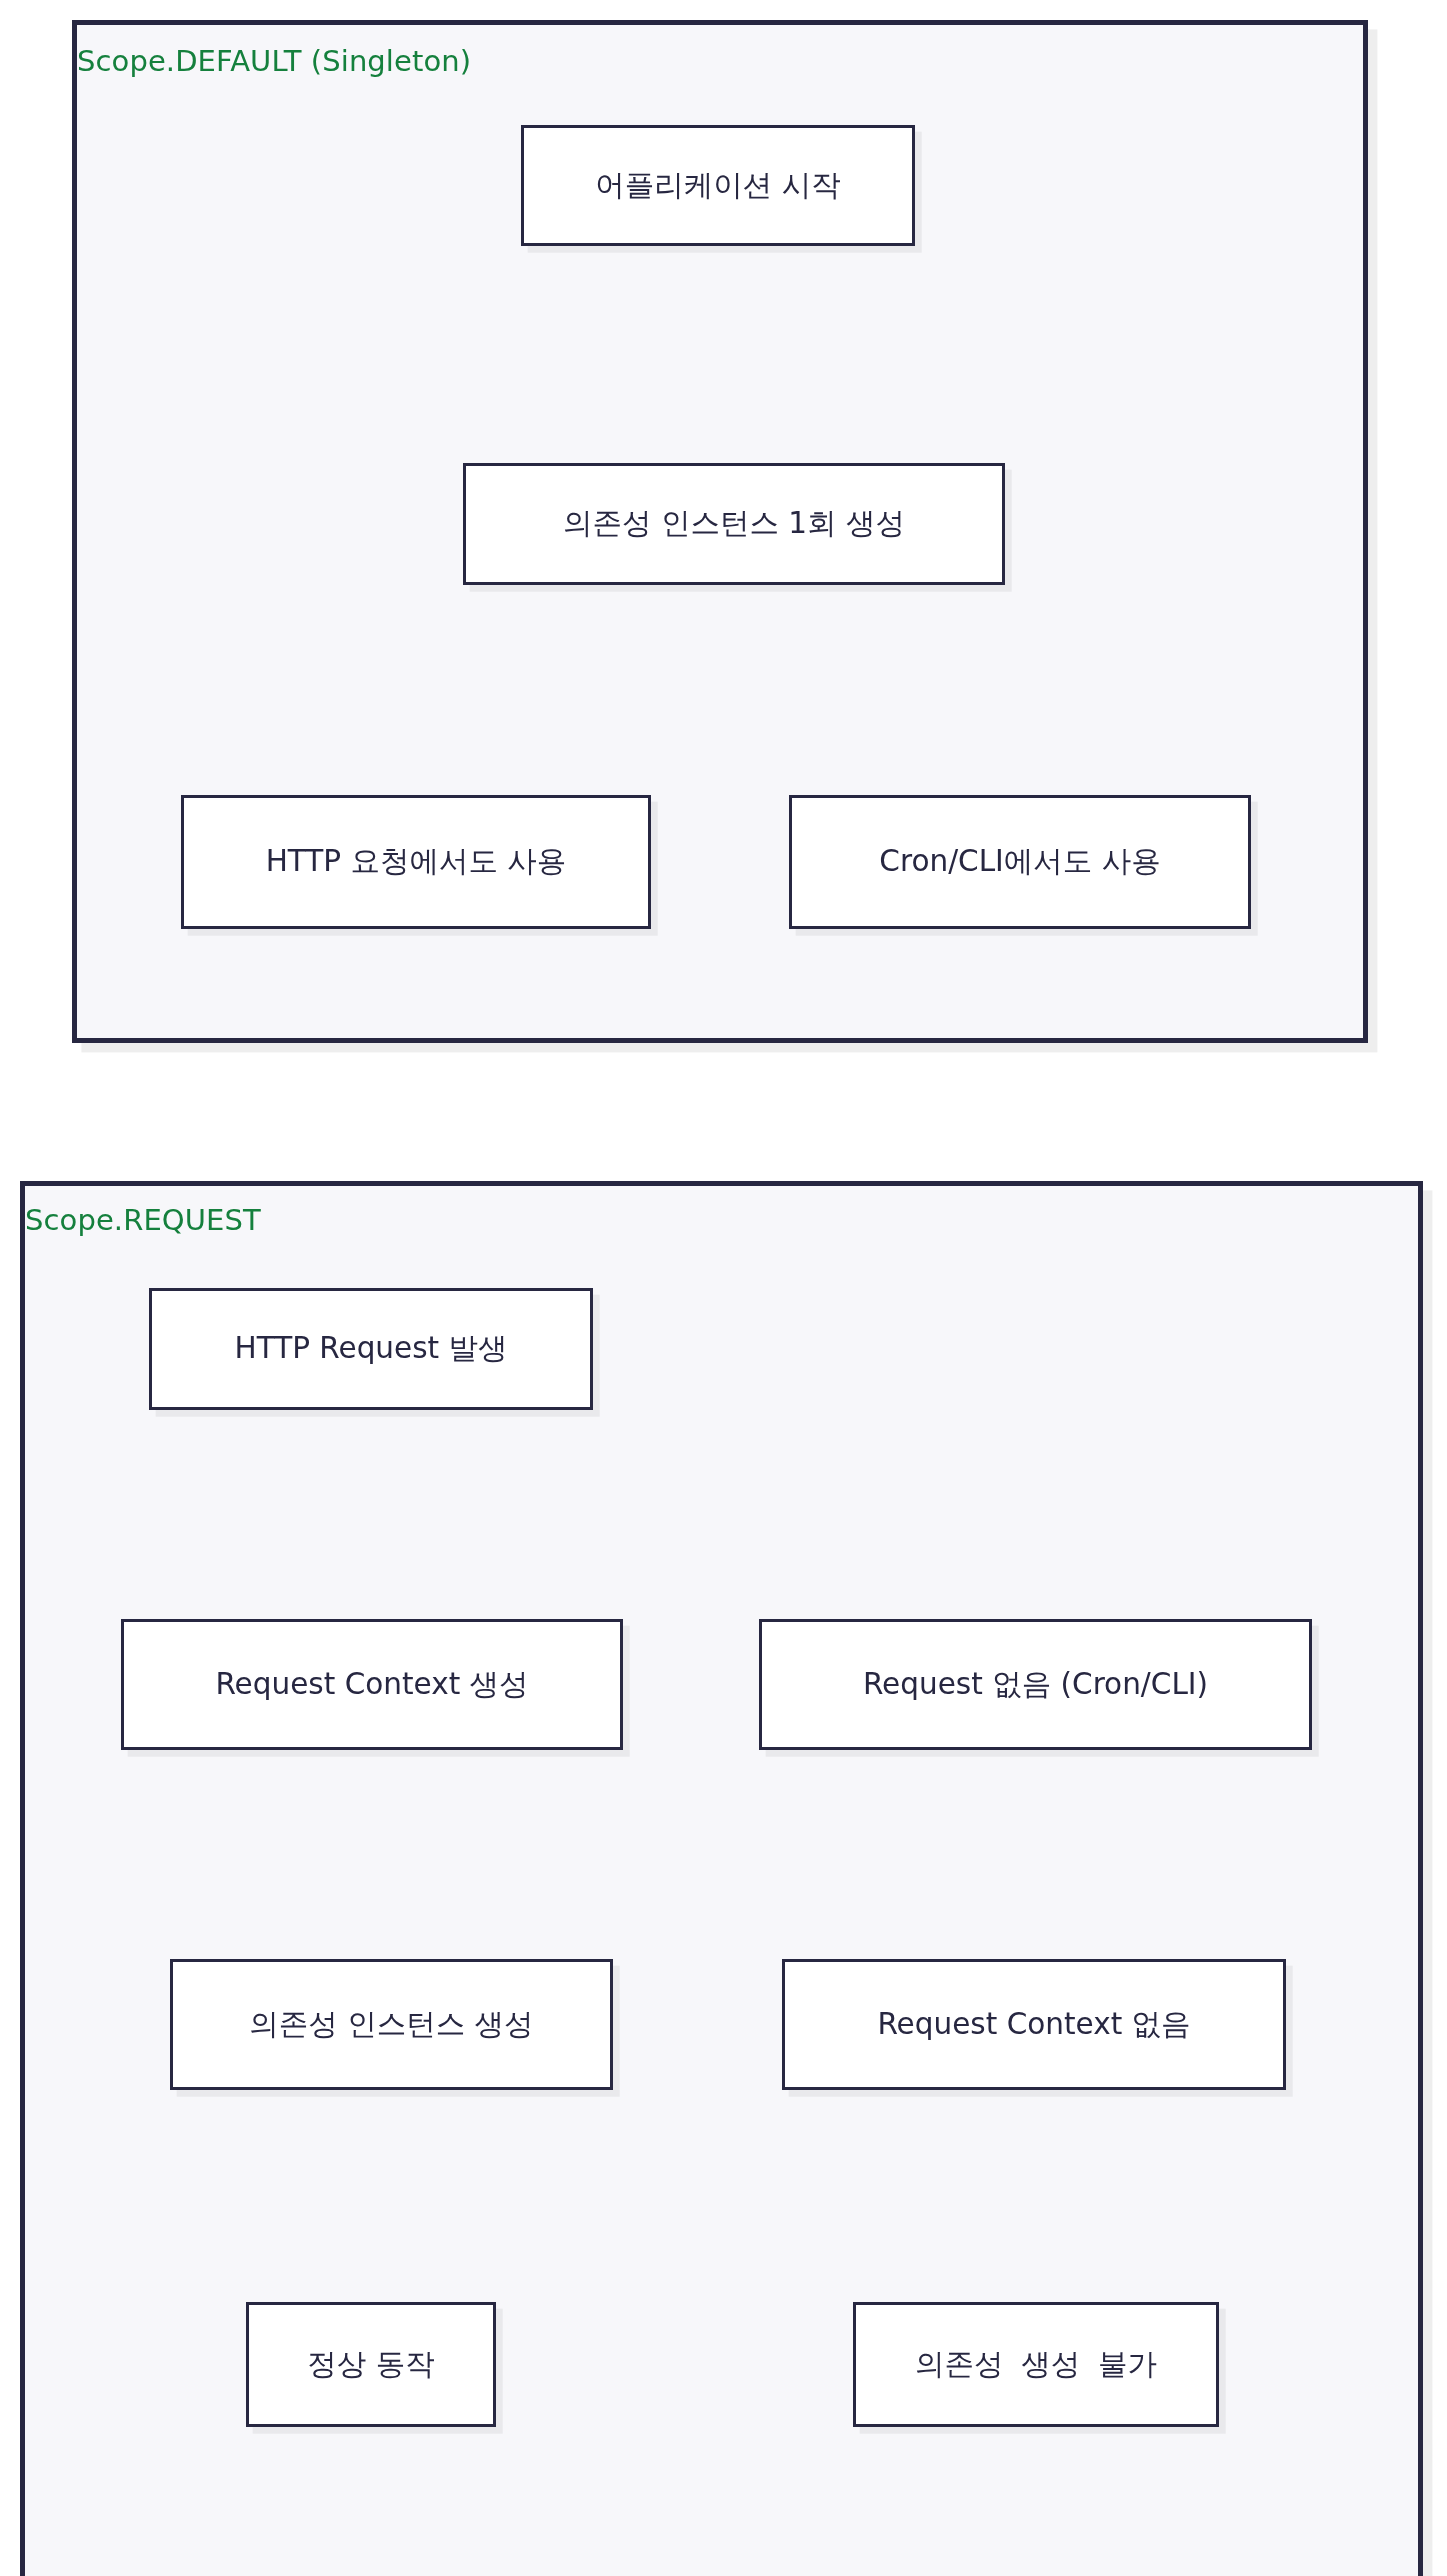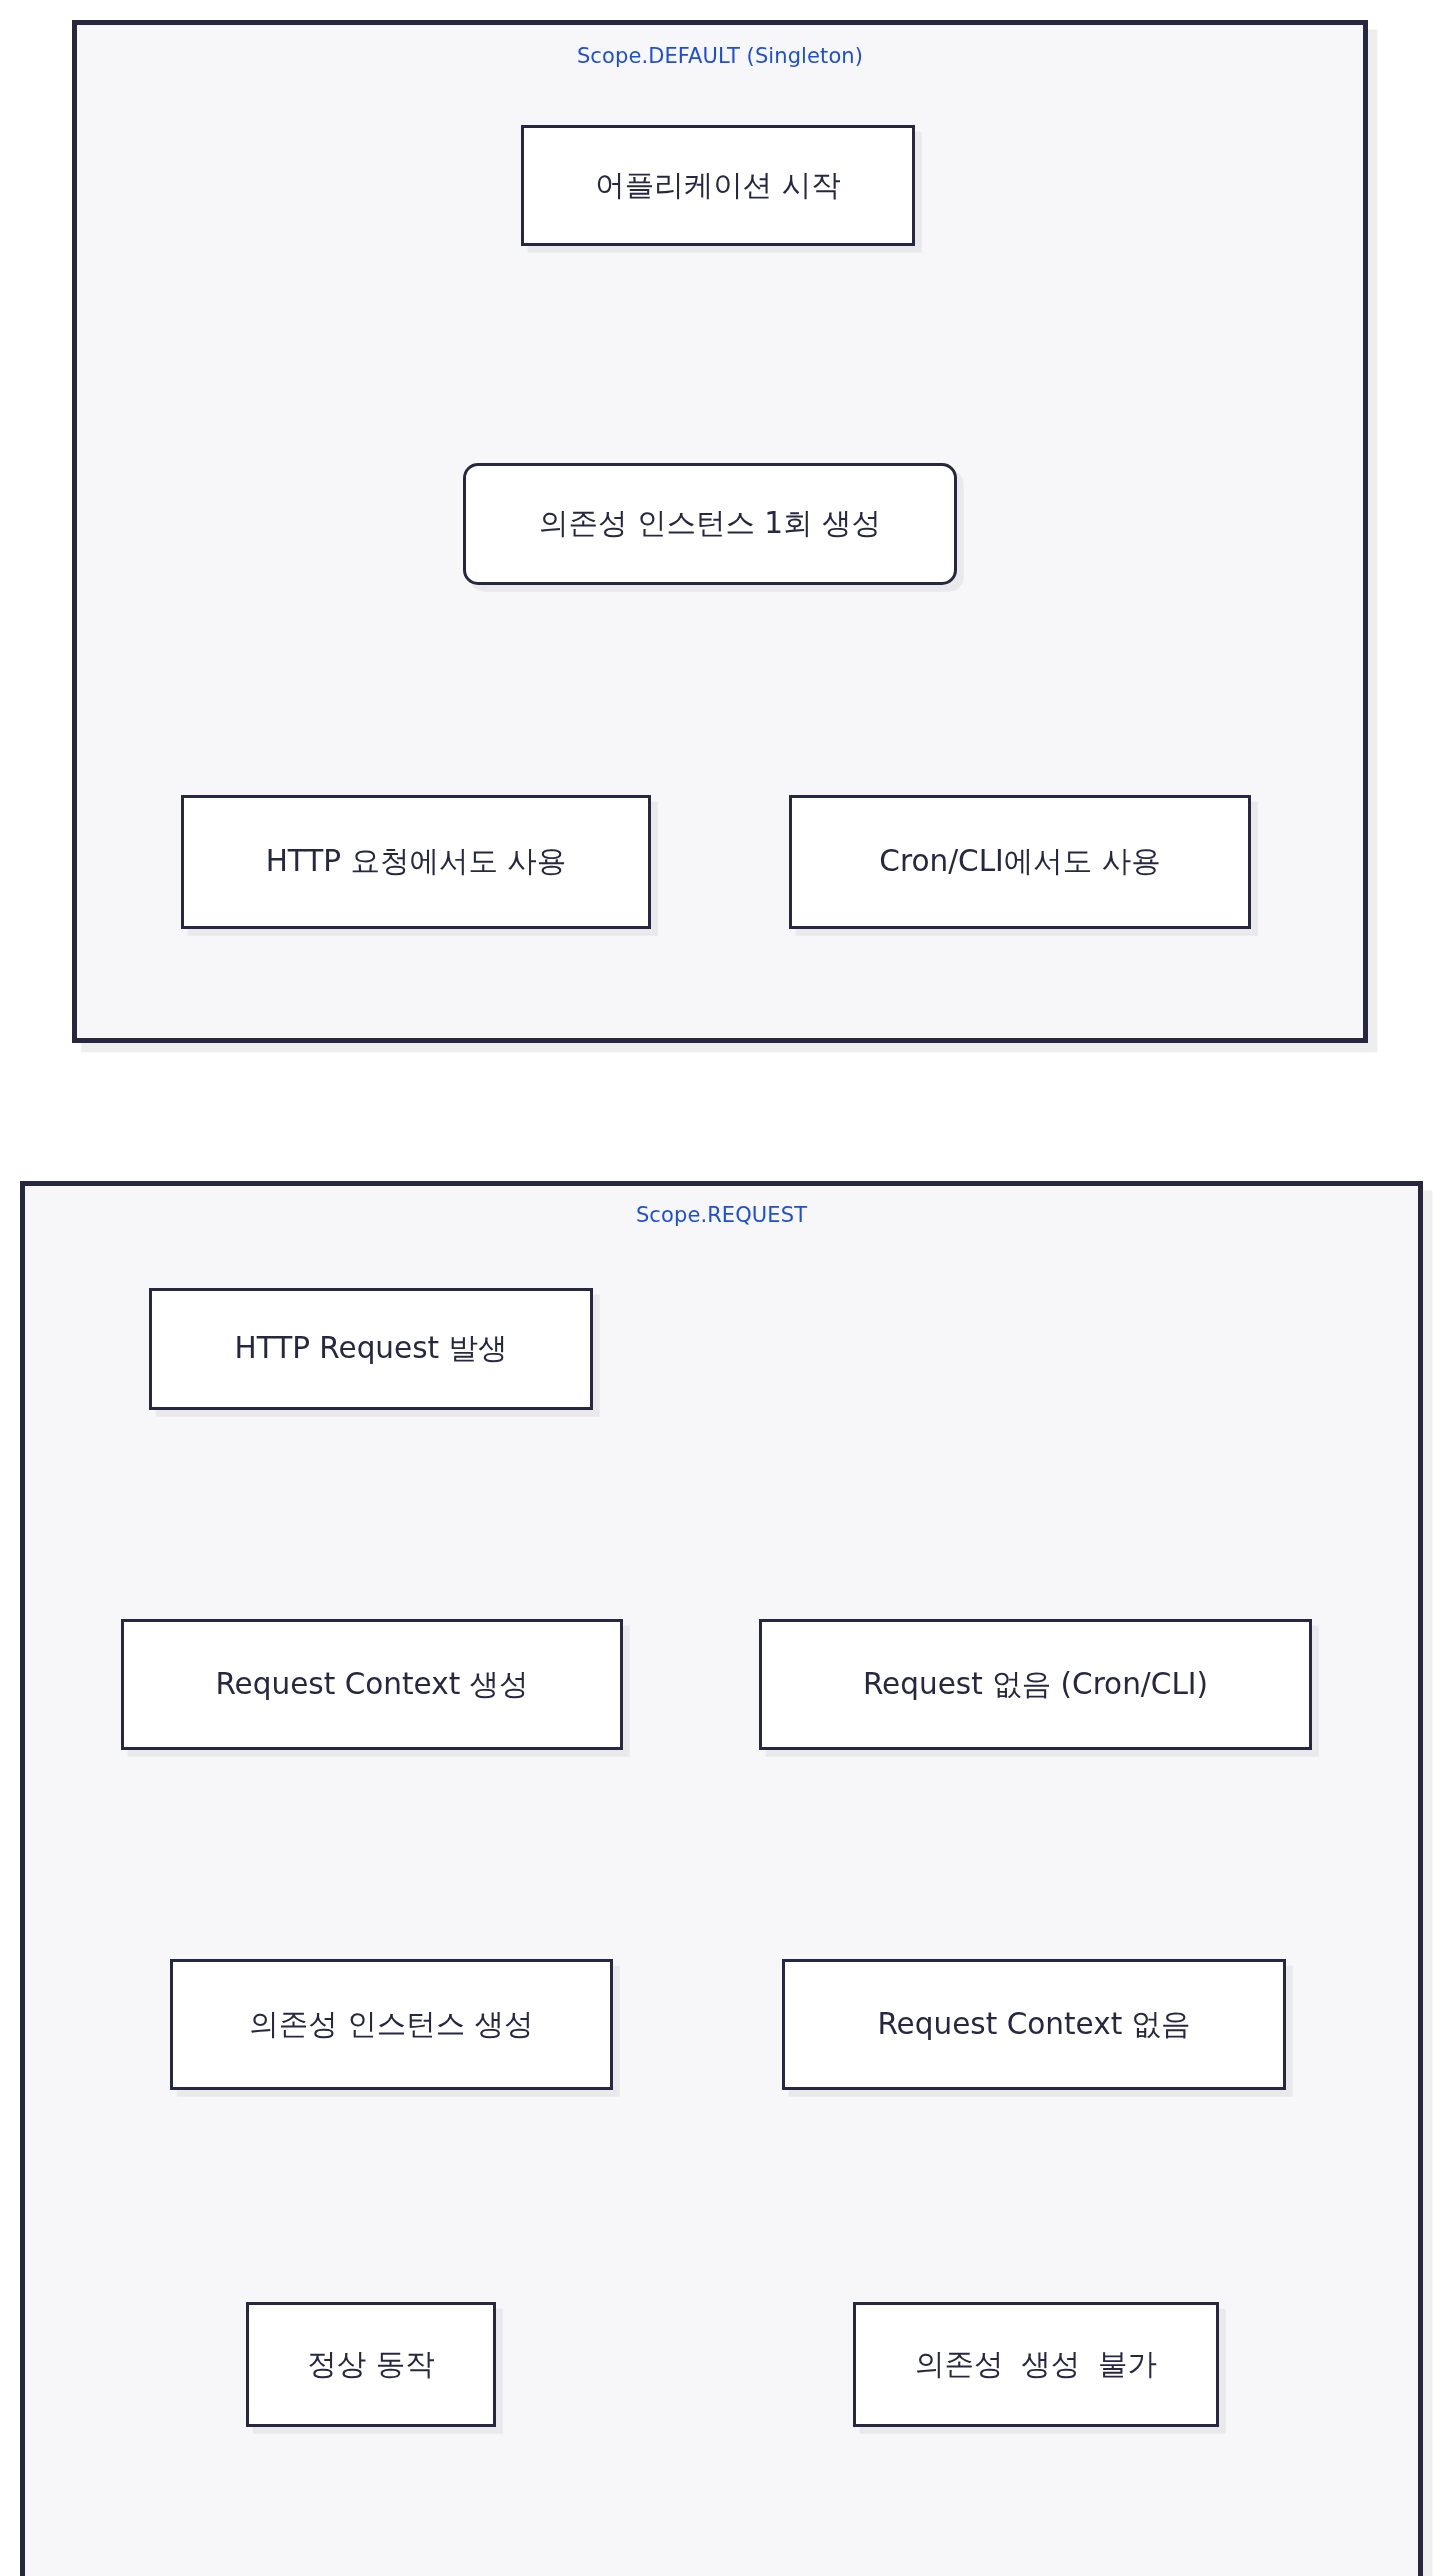--- a/index.html
+++ b/index.html
@@ -33,23 +33,22 @@
     left: 20px;
     top: 1181px;
     width: 1403px;
     height: 1661px;
   }
 
   .panel-title {
     position: absolute;
     left: 0;
     width: 100%;
-    text-align: center;
-    font-size: 21px;
-    color: #1d4ed8;
+    font-size: 29px;
+    color: #15803d;
     letter-spacing: 0.1px;
     white-space: nowrap;
   }
   #panel-default .panel-title { top: 19px; }
   #panel-request .panel-title { top: 17.4px; }
 
   
   .node {
     position: absolute;
     background: #ffffff;
@@ -60,21 +59,21 @@
     justify-content: center;
     box-shadow: 6.7px 6.7px 0 0 #e9e9ec;
     color: #272741;
     font-size: 29.5px;
     white-space: nowrap;
     padding: 0 6.7px;
   }
 
   
   #n-app-start       { left: 521px;  top: 125px;  width: 394px; height: 121px; }
-  #n-singleton-create{ left: 463px;  top: 463px;  width: 494px; height: 122px; border-radius: 15px; }
+  #n-singleton-create{ left: 463px;  top: 463px;  width: 542px; height: 122px; }
   #n-http-use        { left: 181px;  top: 795px; width: 470px; height: 134px; }
   #n-cron-use        { left: 789px; top: 795px; width: 462px; height: 134px; }
 
   
   #n-http-request     { left: 149px;  top: 1288px; width: 444px; height: 122px; }
   #n-req-context      { left: 121px;  top: 1619px; width: 502px; height: 131px; }
   #n-no-request       { left: 759px; top: 1619px; width: 553px; height: 131px; }
   #n-dep-create       { left: 149px;  top: 1959px; width: 443px; height: 131px; margin-left: 21px; }
   #n-no-context       { left: 782px; top: 1959px; width: 504px; height: 131px; }
   #n-normal           { left: 246px;  top: 2302px; width: 250px; height: 125px; }

